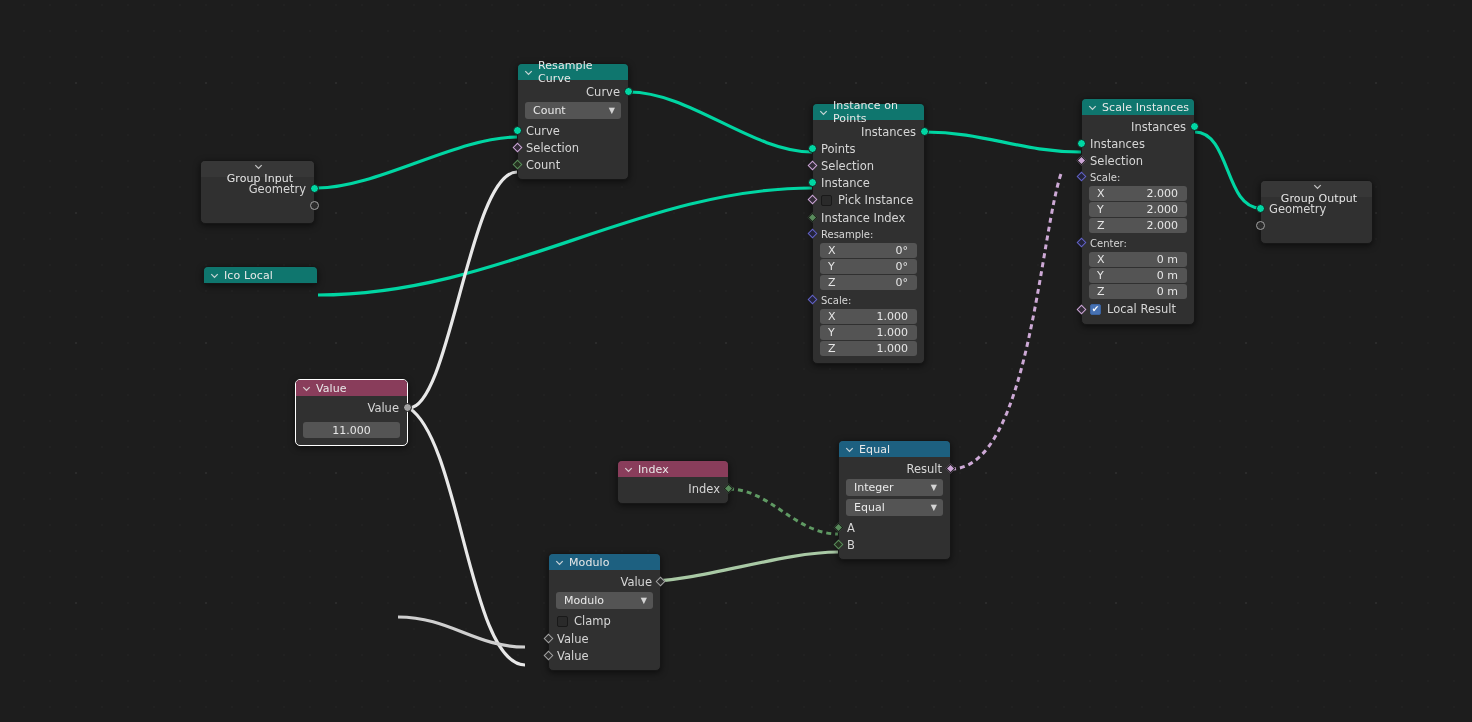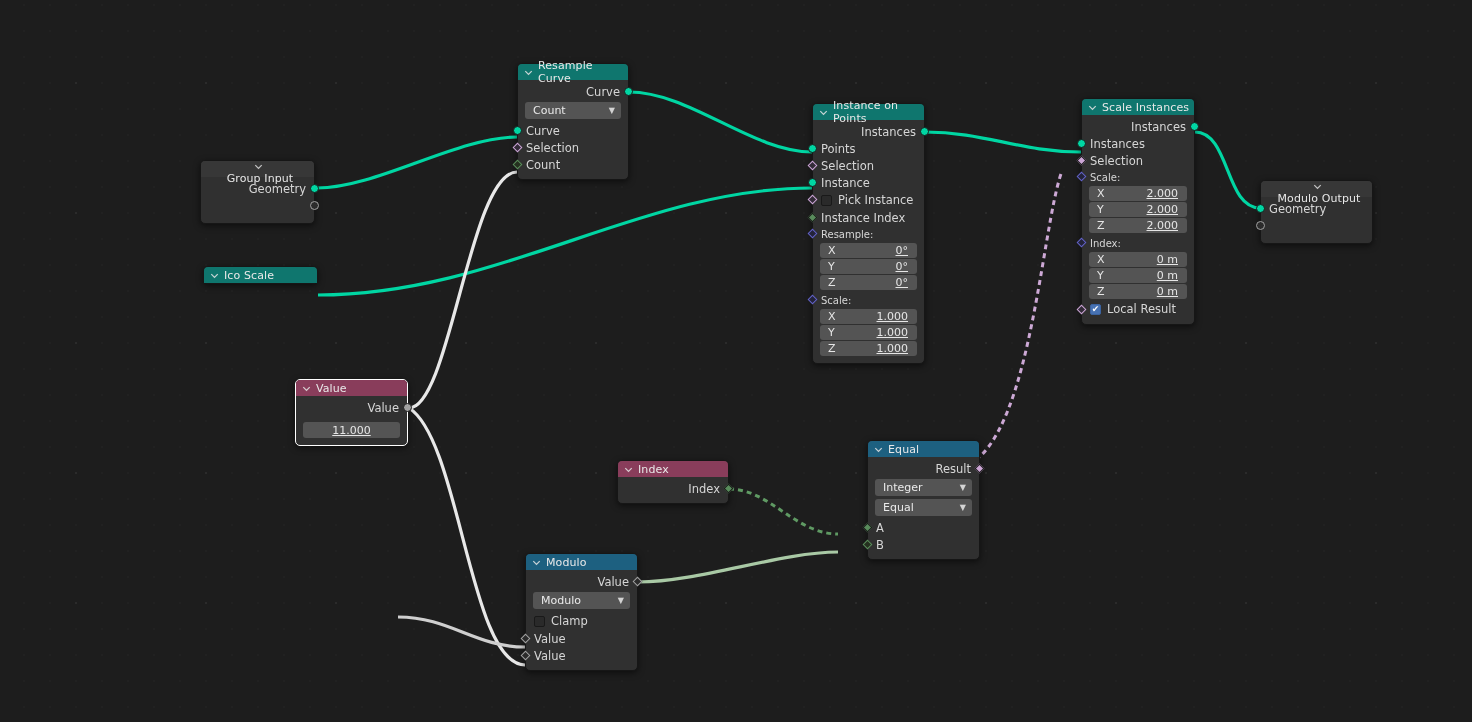--- a/index.html
+++ b/index.html
@@ -71,21 +71,21 @@
     margin: 1px 7px;
     height: 15px;
     background: #545454;
     border-radius: 3px;
     display: flex; align-items: center;
     font-size: 11px;
     color: #e6e6e6;
     position: relative;
   }
   .field .fl { padding-left: 8px; }
-  .field .fv { margin-left: auto; padding-right: 9px; text-decoration: underline; }
+  .field .fv { margin-left: auto; padding-right: 9px; }
   .field.centered { justify-content: center; }
   .field.centered .fv { margin-left: 0; padding-right: 0; }
 
   .select {
     margin: 2px 7px 3px 7px;
     height: 17px;
     background: #545454;
     border-radius: 3px;
     display: flex; align-items: center;
     font-size: 11px; color: #eaeaea;
@@ -149,21 +149,21 @@
           </span>
       </div>
     </div>
   </div>
 
   <div class="node" style="left:203px; top:266px; width:115px;">
     <div class="node-header hdr-geometry">
       <svg class="chev" viewBox="0 0 12 12">
           <path d="M2.5 4.5 L6 8 L9.5 4.5" fill="none" stroke="#e6e6e6" stroke-width="1.4"></path>
         </svg>
-      <span>Ico Scale</span>
+      <span>Ico Local</span>
     </div>
   </div>
 
   <div class="node" style="left:517px; top:63px; width:112px;">
     <div class="node-header hdr-geometry">
       <svg class="chev" viewBox="0 0 12 12">
           <path d="M2.5 4.5 L6 8 L9.5 4.5" fill="none" stroke="#e6e6e6" stroke-width="1.4"></path>
         </svg>
       <span>Resample Curve</span>
     </div>
@@ -324,21 +324,21 @@
         <span class="fv">2.000</span>
       </div>
       <div class="field">
         <span class="fl">Z</span>
         <span class="fv">2.000</span>
       </div>
       <div class="sublabel" style="margin-top:2px;">
         <span class="sock left" style="top:3px; left:-5px;">
             <span class="shape s-diamond c-hollow-vec"></span>
           </span>
-        <span>Index:</span>
+        <span>Center:</span>
       </div>
       <div class="field">
         <span class="fl">X</span>
         <span class="fv">0 m</span>
       </div>
       <div class="field">
         <span class="fl">Y</span>
         <span class="fv">0 m</span>
       </div>
       <div class="field">
@@ -353,21 +353,21 @@
         <span class="row-label">Local Result</span>
       </div>
     </div>
   </div>
 
   <div class="node" style="left:1260px; top:180px; width:113px;">
     <div class="node-header hdr-group">
       <svg class="chev" viewBox="0 0 12 12">
           <path d="M2.5 4.5 L6 8 L9.5 4.5" fill="none" stroke="#dcdcdc" stroke-width="1.4"></path>
         </svg>
-      <span>Modulo Output</span>
+      <span>Group Output</span>
     </div>
     <div class="node-body" style="height:46px;">
       <div class="row">
         <span class="sock left" style="top:4px;">
             <span class="shape s-circle c-geom"></span>
           </span>
         <span class="row-label">Geometry</span>
       </div>
       <div class="row">
         <span class="sock left" style="top:4px;">
@@ -408,21 +408,21 @@
       <div class="row out">
         <span class="row-label">Index</span>
         <span class="sock right" style="top:4px;">
             <span class="shape s-diamond c-int"></span>
           </span>
       </div>
     </div>
   </div>
 
 
-  <div class="node" style="left:525px; top:553px; width:113px;">
+  <div class="node" style="left:548px; top:553px; width:113px;">
     <div class="node-header hdr-converter">
       <svg class="chev" viewBox="0 0 12 12">
           <path d="M2.5 4.5 L6 8 L9.5 4.5" fill="none" stroke="#e6e6e6" stroke-width="1.4"></path>
         </svg>
       <span>Modulo</span>
     </div>
     <div class="node-body">
       <div class="row out">
         <span class="row-label">Value</span>
         <span class="sock right" style="top:4px;">
@@ -445,21 +445,21 @@
       </div>
       <div class="row">
         <span class="sock left" style="top:4px;">
             <span class="shape s-diamond c-hollow-float"></span>
           </span>
         <span class="row-label">Value</span>
       </div>
     </div>
   </div>
 
-  <div class="node" style="left:867px; top:440px; width:113px;">
+  <div class="node" style="left:838px; top:440px; width:113px;">
     <div class="node-header hdr-converter">
       <svg class="chev" viewBox="0 0 12 12">
           <path d="M2.5 4.5 L6 8 L9.5 4.5" fill="none" stroke="#e6e6e6" stroke-width="1.4"></path>
         </svg>
       <span>Equal</span>
     </div>
     <div class="node-body">
       <div class="row out">
         <span class="row-label">Result</span>
         <span class="sock right" style="top:4px;">

